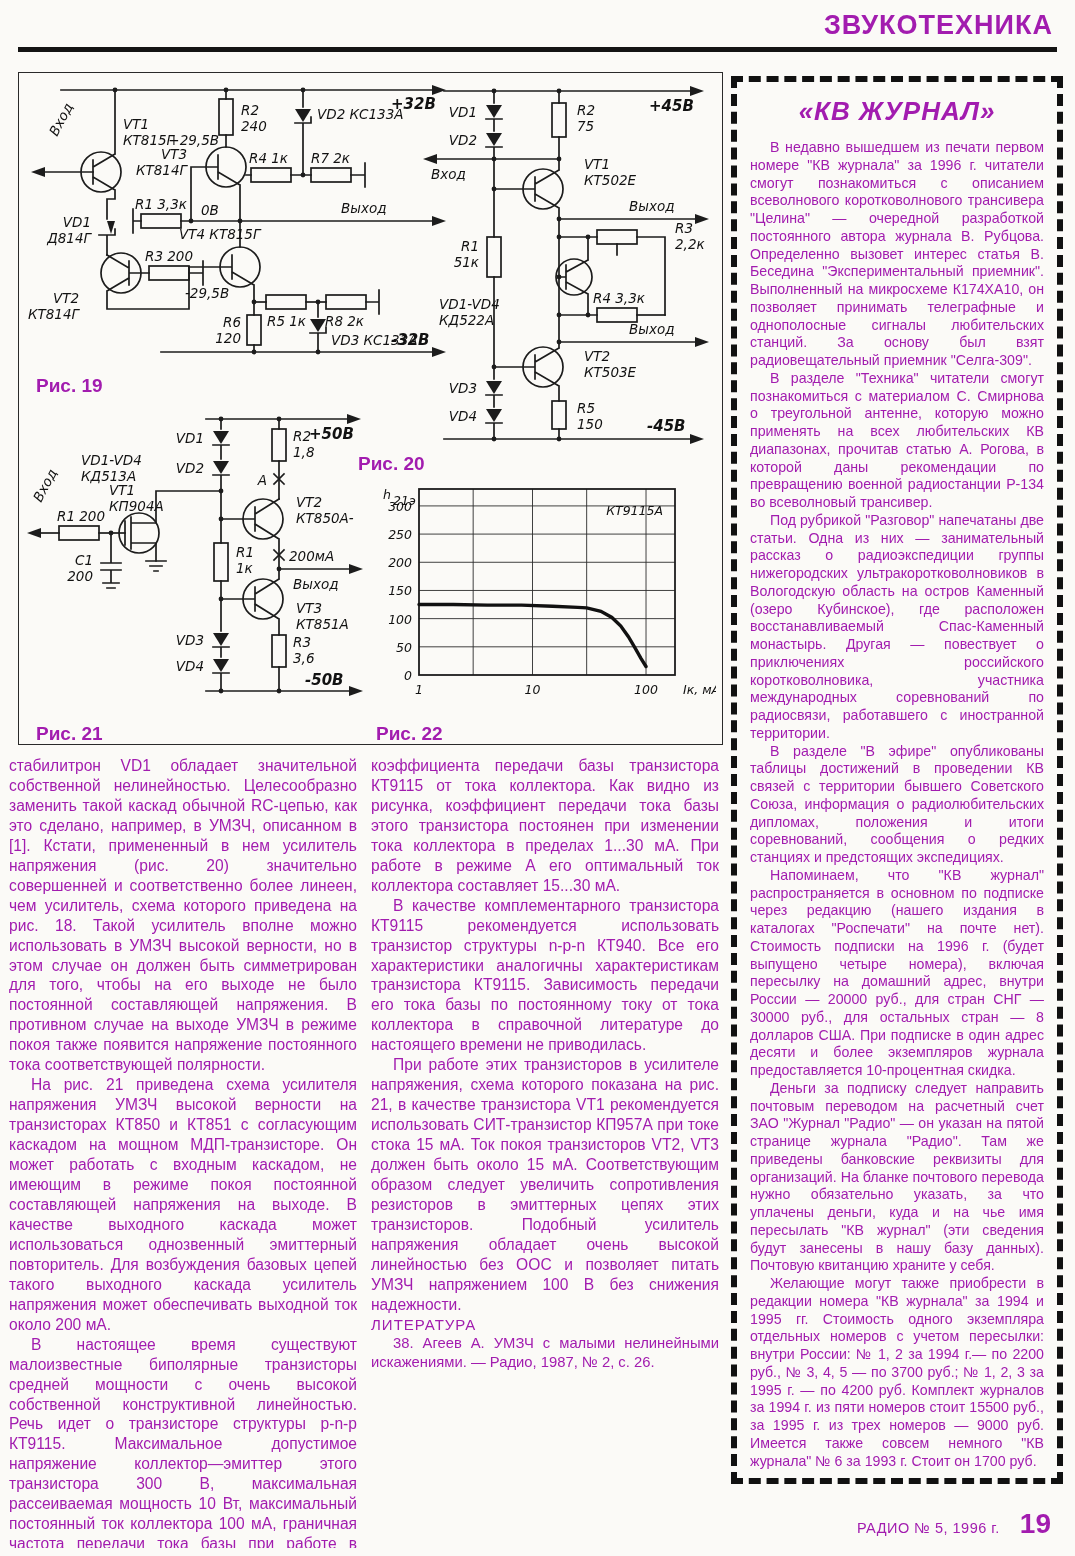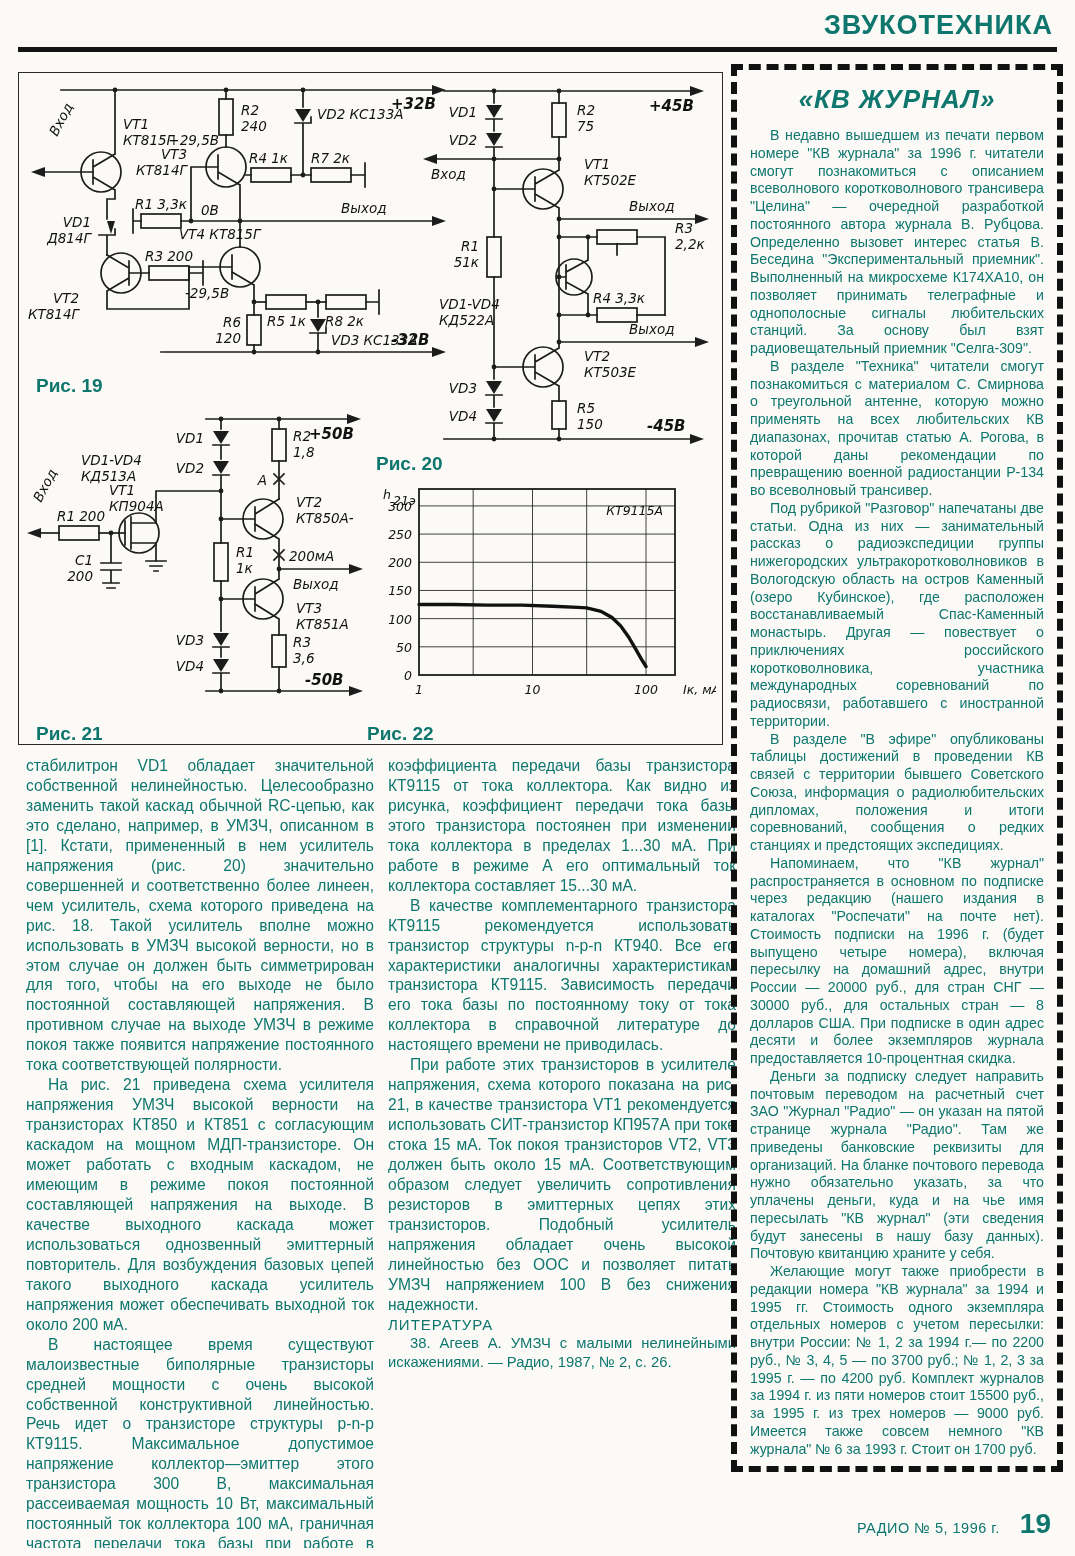--- a/index.html
+++ b/index.html
@@ -1,41 +1,41 @@
 <!DOCTYPE html>
 <html><head>
 <meta charset="utf-8">
 <style>
   html,body{margin:0;padding:0;background:#888;}
-  .page{position:relative;width:1075px;height:1556px;background:#fbfaf7;color:#0f766e;
+  .page{position:relative;width:1075px;height:1556px;background:#fbfaf7;color:#a21caf;
         font-family:"Liberation Sans",sans-serif;overflow:hidden;margin:0 auto;}
   .header-title{position:absolute;top:10px;right:22px;font-size:27px;font-weight:bold;letter-spacing:1px;}
   .header-rule{position:absolute;top:47px;left:18px;width:1039px;height:5px;background:#141414;}
 
   .figure-box{position:absolute;left:18px;top:72px;width:705px;height:673px;border:1.6px solid #2a2a2a;box-sizing:border-box;}
   .schematic{position:absolute;}
   .fig-caption{position:absolute;font-weight:bold;font-size:19px;text-align:center;}
 
   svg .w{stroke:#1c1c1c;stroke-width:1.7;fill:none;stroke-linecap:square;}
   svg .f{fill:#1c1c1c;stroke:none;}
   svg .lbl{font:italic 13.5px "DejaVu Sans",sans-serif;fill:#121212;}
   svg .lblB{font:italic 15px "DejaVu Sans",sans-serif;fill:#121212;font-weight:bold;}
   svg .cframe{fill:none;stroke:#1c1c1c;stroke-width:1.8;}
   svg .cgrid{stroke:#2b2b2b;stroke-width:0.9;}
   svg .ccurve{fill:none;stroke:#111;stroke-width:3.4;stroke-linecap:round;}
   svg .clbl{font:italic 12.5px "DejaVu Sans",sans-serif;fill:#121212;}
 
-  .text-columns{position:absolute;left:26px;top:756px;width:710px;display:flex;gap:14px;}
+  .text-columns{position:absolute;left:9px;top:756px;width:710px;display:flex;gap:14px;}
   .col{width:348px;height:792px;overflow:hidden;text-align:justify;font-size:15.6px;line-height:1.28;}
   .col p{margin:0;text-indent:22px;}
   .col p.noindent{text-indent:0;}
   .lit-title{text-align:left;margin:24px 0 12px;font-size:15px;letter-spacing:1px;text-indent:0 !important;}
   .lit-item{font-size:14.8px;}
 
-  .sidebar{position:absolute;left:731px;top:64px;width:332px;height:1408px;border:6px dashed #111;
+  .sidebar{position:absolute;left:731px;top:76px;width:332px;height:1408px;border:6px dashed #111;
            box-sizing:border-box;padding:8px 13px;overflow:hidden;}
   .sidebar-title{text-align:center;font-size:26px;font-weight:bold;font-style:italic;margin:6px 0 12px;letter-spacing:1px;}
   .sidebar p{margin:0;text-indent:20px;text-align:justify;font-size:14.2px;line-height:1.25;}
 
   .footer{position:absolute;right:24px;top:1508px;display:flex;align-items:baseline;gap:20px;}
   .footer-journal{font-size:14.5px;letter-spacing:0.5px;}
   .footer-page{font-size:28px;font-weight:bold;}
 </style>
 </head>
 <body>
@@ -214,21 +214,21 @@
         <text class="lbl" x="210" y="257">Выход</text>
         <text class="lbl" x="165" y="284">VT2</text>
         <text class="lbl" x="165" y="300">КТ503Е</text>
         <text class="lbl" x="58" y="316" text-anchor="end">VD3</text>
         <text class="lbl" x="58" y="344" text-anchor="end">VD4</text>
         <text class="lbl" x="158" y="336">R5</text>
         <text class="lbl" x="158" y="352">150</text>
         <text class="lblB" x="228" y="354">-45В</text>
       </g>
     </svg>
-    <div class="fig-caption" style="left:357px;top:380px">Рис. 20</div>
+    <div class="fig-caption" style="left:339px;top:380px">Рис. 20</div>
 
     <svg class="schematic" style="left:2px;top:330px;width:345px;height:310px" viewBox="0 0 345 310">
       <g class="w">
         <path d="M185 16 H326"></path>
           <polygon class="f" points="340,16 326,11 326,21"></polygon>
         <path d="M200 16 V26"></path>
           <polygon class="f" points="192,28 208,28 200,41"></polygon>
           <path d="M192 42 H208 M200 42 V56"></path>
         <polygon class="f" points="192,58 208,58 200,71"></polygon>
           <path d="M192 72 H208 M200 72 V140"></path>
@@ -324,21 +324,21 @@
         <text x="41" y="35.90909090909091" class="clbl" text-anchor="end">300</text>
         <text x="48" y="219" class="clbl" text-anchor="middle">1</text>
         <text x="161.51178157881793" y="219" class="clbl" text-anchor="middle">10</text>
         <text x="275.02356315763586" y="219" class="clbl" text-anchor="middle">100</text>
         <text x="312" y="219" class="clbl">Iк, мА</text>
         <text x="12" y="24" class="clbl" font-size="15">h</text>
         <text x="22" y="30" class="clbl" font-size="10">21э</text>
         <text x="292" y="40" class="clbl" font-size="14" text-anchor="end">КТ9115А</text>
         <polyline points="48.0,129.5 82.2,129.5 116.3,130.1 150.5,130.1 181.5,131.2 206.7,132.4 215.7,132.9 229.9,136.3 240.9,142.5 249.8,151.0 257.4,161.7 264.0,172.9 269.8,183.1 275.0,191.5" class="ccurve"></polyline>
       </svg>
-    <div class="fig-caption" style="left:348px;top:650px">Рис. 22</div>
+    <div class="fig-caption" style="left:357px;top:650px">Рис. 22</div>
   </div>
 
   <div class="text-columns">
     <div class="col">
       <p class="noindent">стабилитрон VD1 обладает значительной собственной нелинейностью. Целесообразно заменить такой каскад обычной RC-цепью, как это сделано, например, в УМЗЧ, описанном в [1]. Кстати, примененный в нем усилитель напряжения (рис. 20) значительно совершенней и соответственно более линеен, чем усилитель, схема которого приведена на рис. 18. Такой усилитель вполне можно использовать в УМЗЧ высокой верности, но в этом случае он должен быть симметрирован для того, чтобы на его выходе не было постоянной составляющей напряжения. В противном случае на выходе УМЗЧ в режиме покоя также появится напряжение постоянного тока соответствующей полярности.</p>
       <p>На рис. 21 приведена схема усилителя напряжения УМЗЧ высокой верности на транзисторах КТ850 и КТ851 с согласующим каскадом на мощном МДП-транзисторе. Он может работать с входным каскадом, не имеющим в режиме покоя постоянной составляющей напряжения на выходе. В качестве выходного каскада может использоваться однозвенный эмиттерный повторитель. Для возбуждения базовых цепей такого выходного каскада усилитель напряжения может обеспечивать выходной ток около 200 мА.</p>
       <p>В настоящее время существуют малоизвестные биполярные транзисторы средней мощности с очень высокой собственной конструктивной линейностью. Речь идет о транзисторе структуры p-n-p КТ9115. Максимальное допустимое напряжение коллектор—эмиттер этого транзистора 300 В, максимальная рассеиваемая мощность 10 Вт, максимальный постоянный ток коллектора 100 мА, граничная частота передачи тока базы при работе в схеме с общим эмиттером более 90 МГц. На рис. 22 показана зависимость</p>
     </div>
     <div class="col">
       <p class="noindent">коэффициента передачи базы транзистора КТ9115 от тока коллектора. Как видно из рисунка, коэффициент передачи тока базы этого транзистора постоянен при изменении тока коллектора в пределах 1...30 мА. При работе в режиме А его оптимальный ток коллектора составляет 15...30 мА.</p>

